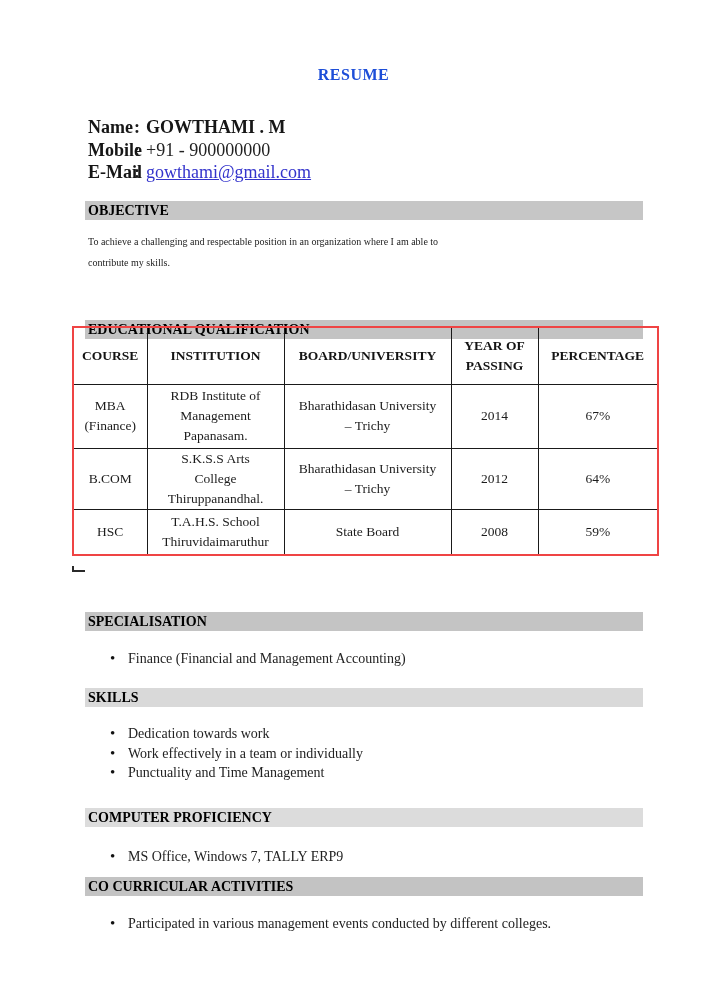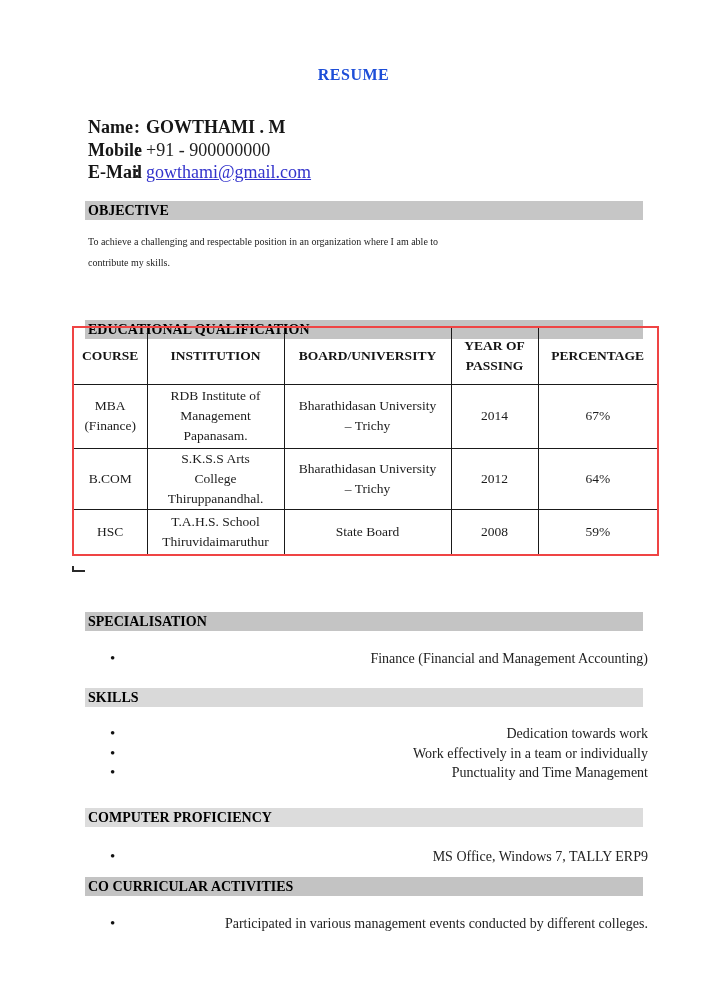--- a/index.html
+++ b/index.html
@@ -45,21 +45,21 @@
   }
   table.edu th{font-weight:bold;color:#141414;}
   .r-head{height:57px;}
   .r-1{height:64px;padding-left:21px;}
   .r-2{height:58px;}
   .r-3{height:46px;}
   .artifact{
     position:absolute;left:72px;top:566px;width:11px;height:4px;
     border-left:2px solid #2a2a2a;border-bottom:2px solid #2a2a2a;
   }
-  ul.blist{position:absolute;left:88px;margin:0;padding:0;list-style:none;width:560px;text-align:right;}
+  ul.blist{position:absolute;left:88px;margin:0;padding:0;list-style:none;width:560px;}
   ul.blist li{
     position:relative;padding-left:40px;font-size:14px;line-height:19px;color:#222;
     margin-bottom:0;
   }
   ul.blist li::before{
     content:"\2022";
     position:absolute;left:22px;top:0;
     font-size:15px;color:#111;
   }
   ul.blist.spaced li{margin-bottom:0.5px;}

